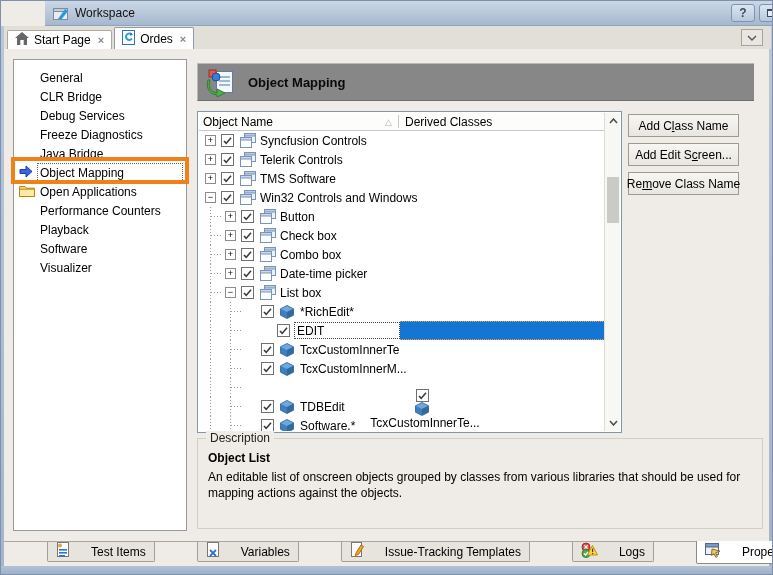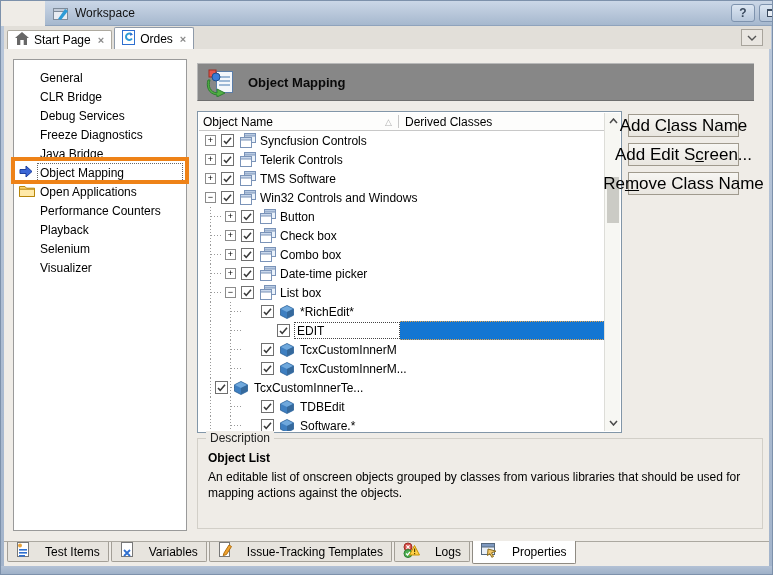--- a/index.html
+++ b/index.html
@@ -84,37 +84,37 @@
   .sel-fill { position:absolute; left:201px; right:0; top:0; bottom:0; background:var(--sel,#1476D2);
         border-top:1px dotted #E8A44A; border-bottom:1px dotted #E8A44A; }
   .vscroll { position:absolute; top:1px; right:1px; bottom:1px; width:16px; background:#F7F7F3;
         border-left:1px solid #DDDDD8; }
   .vs-arrow { position:absolute; left:0; width:16px; height:16px; display:flex; align-items:center; justify-content:center; }
   .vs-up{top:0} .vs-down{bottom:0}
   .vs-thumb { position:absolute; left:2px; top:64px; width:12px; height:46px; background:#CBCBC5; }
 
   
   .action-btn { position:absolute; left:627px; width:111px; height:23px; background:linear-gradient(#F7F6F3,#E9E6E0);
-        border:1px solid #A09A8E; font-size:17px; color:#000; display:flex; align-items:center; justify-content:center;
+        border:1px solid #A09A8E; font-size:12px; color:#000; display:flex; align-items:center; justify-content:center;
         white-space:nowrap; z-index:1; font-family:"Liberation Sans",sans-serif; }
   .action-btn .u { text-decoration:underline; }
 
   
   .descbox { position:absolute; left:196px; top:437px; width:566px; height:91px;
         border:1px solid #D2CFC8; z-index:1; }
   .desc-legend { position:absolute; left:8px; top:-8px; background:#EFECE7; padding:0 4px; color:#222; }
   .desc-title { position:absolute; left:10px; top:12px; font-weight:bold; }
   .desc-text { position:absolute; left:10px; top:30px; width:548px; line-height:16px; }
 
   
   .bottom-strip { position:absolute; left:3px; right:3px; top:540px; height:26px; border-top:1px solid #ABA8A0;
         background:#EFECE7; z-index:2; }
   .bottom-tabs { position:absolute; left:3px; top:0; display:flex; align-items:flex-start; }
-  .btab { height:20px; display:flex; align-items:center; gap:15px; padding:0 8px; background:#E7E4DE;
-        border:1px solid #A39F97; border-top:none; margin-right:2px; border-radius:0 0 2px 2px; }
+  .btab { height:20px; display:flex; align-items:center; gap:21px; padding:0 8px; background:#E7E4DE;
+        border:1px solid #A39F97; border-top:none; margin-right:2px; border-radius:0 0 2px 2px;margin-left:40px; }
   .btab.active { height:23px; background:#fff; border-color:#8F8B83; margin-top:-1px; position:relative; z-index:3; }
 </style>
 </head>
 <body>
 
 <div class="window">
   <div class="frame-left"></div>
   <div class="frame-right"></div>
   <div class="frame-bottom"></div>
 
@@ -217,21 +217,21 @@
     <span class="sb-label">Performance Counters</span>
   </div>
 
   <div class="sb-item">
 
     <span class="sb-label">Playback</span>
   </div>
 
   <div class="sb-item">
 
-    <span class="sb-label">Selenium</span>
+    <span class="sb-label">Software</span>
   </div>
 
   <div class="sb-item">
 
     <span class="sb-label">Visualizer</span>
   </div>
 </div>
   <div class="annotation-rect"></div>
 
   <div class="band">
@@ -477,21 +477,21 @@
               <path d="M1 4 L3.2 6.4 L8 0.8" stroke="#3A3A3A" stroke-width="1.6" fill="none"></path>
             </svg>
           </span>
     <span class="node-icon">
             <svg width="14" height="14" viewBox="0 0 14 14">
               <path d="M7 0.5 L13.5 3.8 V10.2 L7 13.5 L0.5 10.2 V3.8 Z" fill="#3E7FC1" stroke="#2B5F96" stroke-width="0.8"></path>
               <path d="M0.9 4 L7 7 L13.1 4 L7 1 Z" fill="#6FA8DC"></path>
               <path d="M7 7 V13 L13.1 10 V4 Z" fill="#35699C"></path>
             </svg>
           </span>
-    <span class="tlabel">TcxCustomInnerM</span>
+    <span class="tlabel">TcxCustomInnerTe</span>
   <span class="guide" style="left: 11px;"></span>
           <span class="guide" style="left: 31px;"></span>
           <span class="stub" style="left: 32px; width: 12px;"></span>
         </div>
 
   <div class="trow" style="padding-left: 46px;">
     <span class="expand spacer"></span>
     <span class="cb">
             <svg width="9" height="8">
               <path d="M1 4 L3.2 6.4 L8 0.8" stroke="#3A3A3A" stroke-width="1.6" fill="none"></path>
@@ -503,21 +503,21 @@
               <path d="M0.9 4 L7 7 L13.1 4 L7 1 Z" fill="#6FA8DC"></path>
               <path d="M7 7 V13 L13.1 10 V4 Z" fill="#35699C"></path>
             </svg>
           </span>
     <span class="tlabel">TcxCustomInnerM...</span>
   <span class="guide" style="left: 11px;"></span>
           <span class="guide" style="left: 31px;"></span>
           <span class="stub" style="left: 32px; width: 12px;"></span>
         </div>
 
-  <div class="trow" style="">
+  <div class="trow" style="padding-left: 46px; flex-direction: column;">
     <span class="expand spacer"></span>
     <span class="cb">
             <svg width="9" height="8">
               <path d="M1 4 L3.2 6.4 L8 0.8" stroke="#3A3A3A" stroke-width="1.6" fill="none"></path>
             </svg>
           </span>
     <span class="node-icon">
             <svg width="14" height="14" viewBox="0 0 14 14">
               <path d="M7 0.5 L13.5 3.8 V10.2 L7 13.5 L0.5 10.2 V3.8 Z" fill="#3E7FC1" stroke="#2B5F96" stroke-width="0.8"></path>
               <path d="M0.9 4 L7 7 L13.1 4 L7 1 Z" fill="#6FA8DC"></path>

